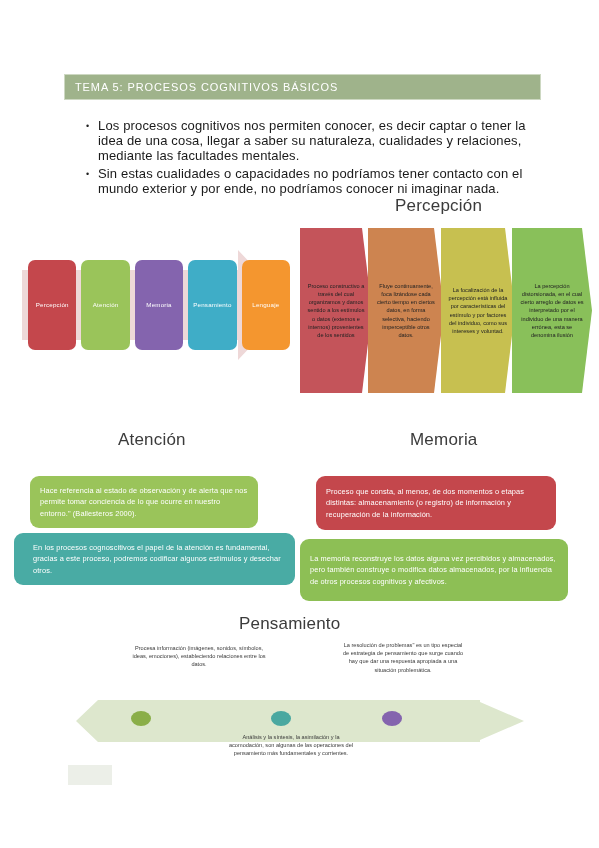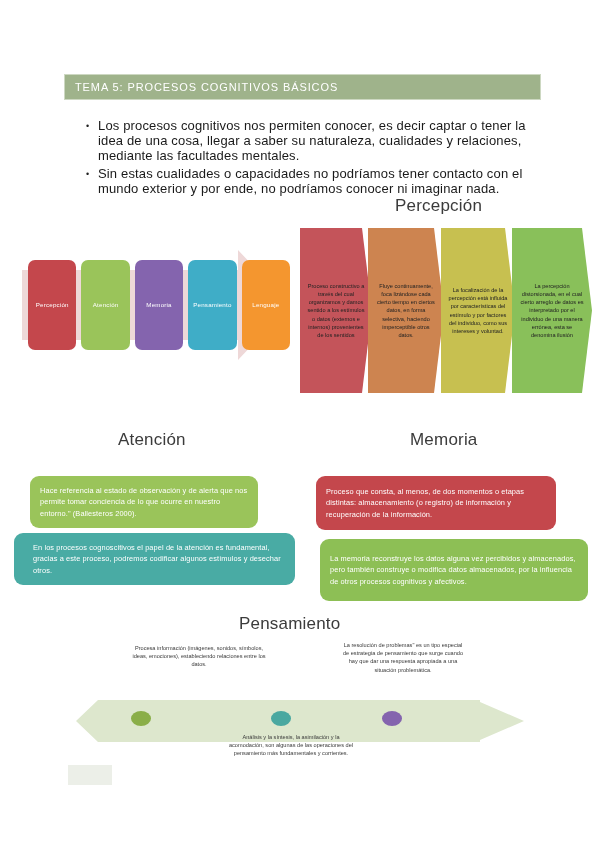--- a/index.html
+++ b/index.html
@@ -167,21 +167,21 @@
   </div>
   <div class="card" id="atn1" style="left: 14px; top: 533px; width: 272px; height: 52px; background: rgb(73, 171, 164); padding-left: 9px;">
     <p>En los procesos cognoscitivos el papel de la atención es fundamental, gracias a este proceso, podremos codificar algunos estímulos y desechar otros.</p>
   </div>
 
   <div class="sec-title" style="left:410px;top:430px;">Memoria</div>
 
   <div class="card" id="mem0" style="left: 316px; top: 476px; width: 240px; height: 54px; background: rgb(196, 71, 76);">
     <p>Proceso que consta, al menos, de dos momentos o etapas distintas: almacenamiento (o registro) de información y recuperación de la información.</p>
   </div>
-  <div class="card" id="mem1" style="left: 320px; top: 539px; width: 268px; height: 62px; background: rgb(141, 191, 85);">
+  <div class="card" id="mem1" style="left: 300px; top: 539px; width: 268px; height: 62px; background: rgb(141, 191, 85);">
     <p>La memoria reconstruye los datos alguna vez percibidos y almacenados, pero también construye o modifica datos almacenados, por la influencia de otros procesos cognitivos y afectivos.</p>
   </div>
 
   <div class="sec-title" style="left:239px;top:614px;">Pensamiento</div>
 
   <svg class="pens-arrow" viewBox="0 0 448 42" preserveAspectRatio="none">
     <polygon id="pensArrowShape" points="0,21 22,0 404,0 404,2 448,21 404,40 404,42 22,42" fill="#dde7cd"></polygon>
   </svg>
 
   <div class="pens-note" style="left:128px;top:644px;width:142px;">Procesa información (imágenes, sonidos, símbolos, ideas, emociones), estableciendo relaciones entre los datos.</div>

